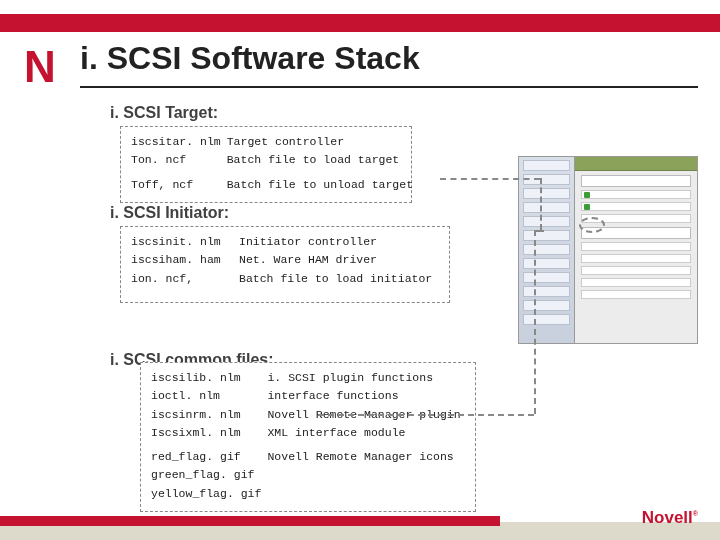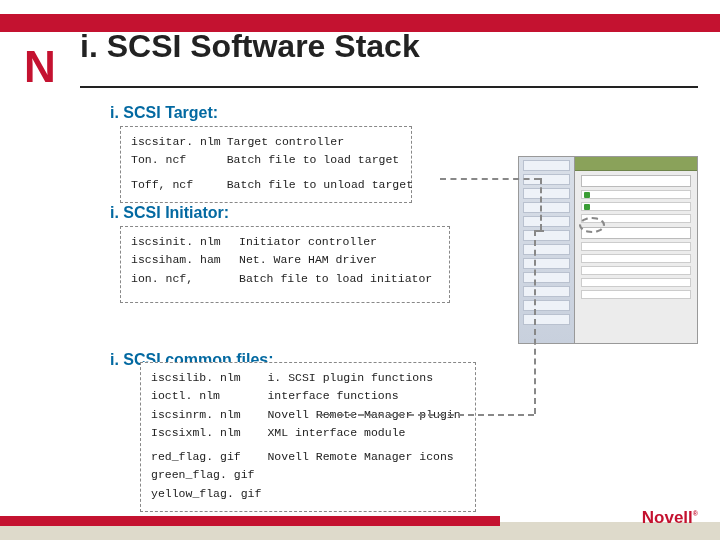--- a/index.html
+++ b/index.html
@@ -1,21 +1,21 @@
 <!DOCTYPE html>
 <html><head>
 <meta charset="utf-8">
 <style>
   *{box-sizing:border-box;margin:0;padding:0}
   body{width:720px;height:540px;background:#fff;font-family:Arial,Helvetica,sans-serif;position:relative;overflow:hidden}
   .topbar{position:absolute;top:14px;left:0;right:0;height:18px;background:#c41230}
   .n-logo{position:absolute;top:42px;left:24px;font-family:'Arial Black',Arial;font-size:44px;font-weight:900;color:#c41230;letter-spacing:-2px}
-  .title{position:absolute;top:28px;left:80px;font-size:32px;font-weight:600;color:#222;letter-spacing:0}
+  .title{position:absolute;top:40px;left:80px;font-size:32px;font-weight:600;color:#222;letter-spacing:0}
   .hr1{position:absolute;top:86px;left:80px;right:22px;height:2px;background:#222}
-  .section-h{position:absolute;left:110px;font-size:16px;font-weight:700;color:#0369a1}
+  .section-h{position:absolute;left:110px;font-size:16px;font-weight:700;color:#404040}
   .sec1{top:104px}
   .sec2{top:204px}
   .sec3{top:351px}
   .box{position:absolute;border:1px dashed #888;padding:6px 10px 8px 10px;background:#fff}
   .box1{top:126px;left:120px;width:292px}
   .box2{top:226px;left:120px;width:330px}
   .box3{top:362px;left:140px;width:336px}
   table.files{border-collapse:collapse;font-family:'Courier New',monospace;font-size:11.5px;color:#222;line-height:1.5}
   table.files td{padding:0 6px 1px 0;vertical-align:top;white-space:nowrap}
   table.files td.fn{width:108px}

